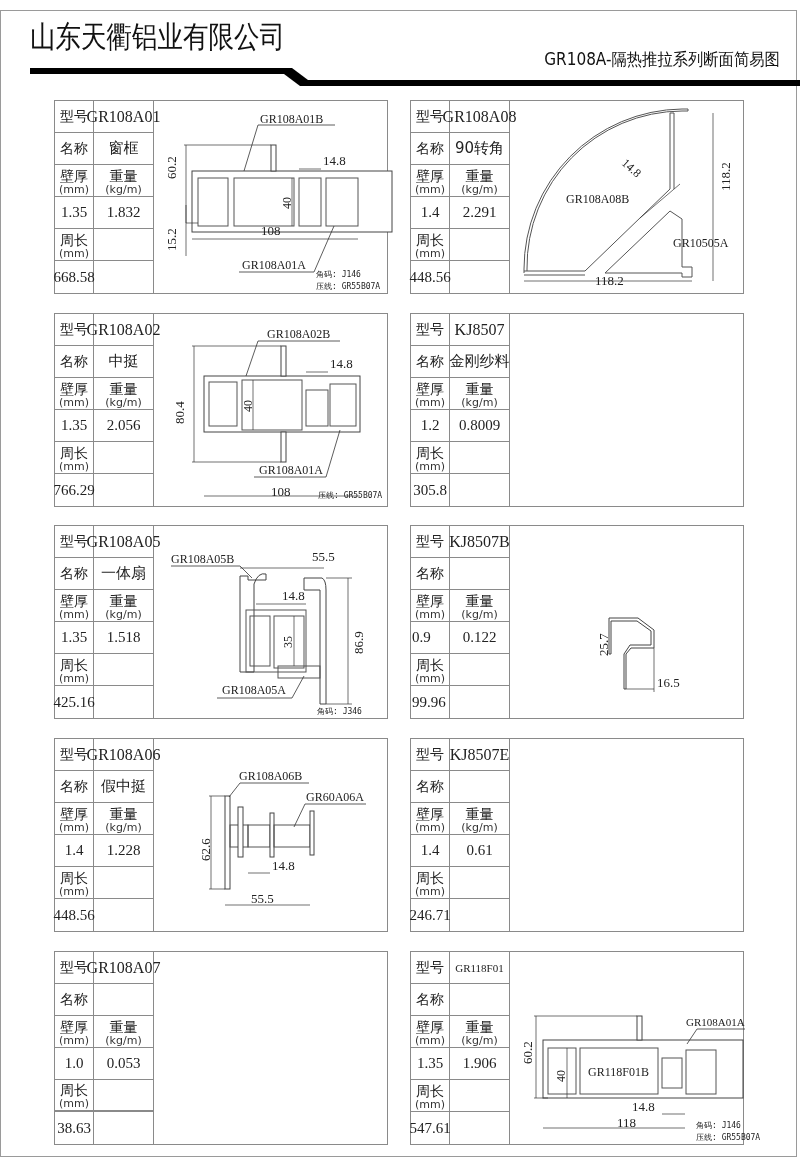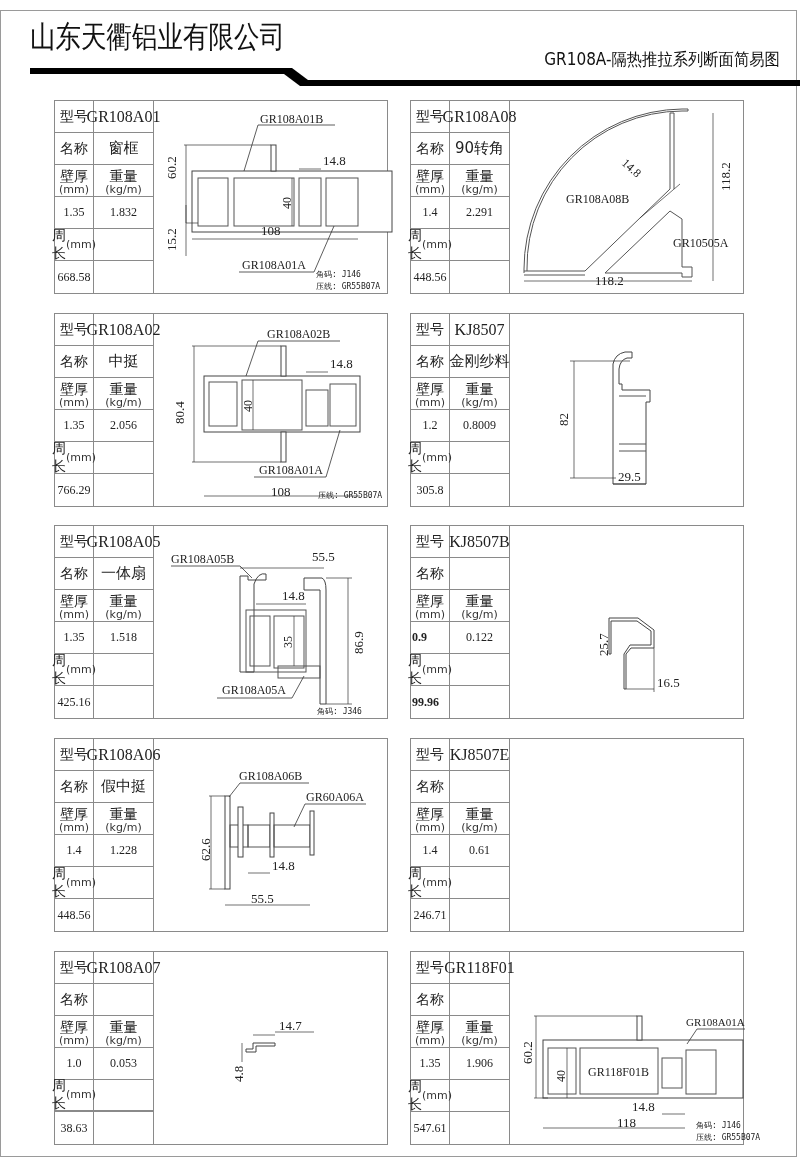--- a/index.html
+++ b/index.html
@@ -22,27 +22,27 @@
            box-sizing: border-box; background: #fff; }
   .panel .info { position: absolute; left: 0; top: 0; width: 99px; height: 100%; }
   .panel .cell { position: absolute; box-sizing: border-box; border-right: 1px solid #8a8a8a;
                  border-bottom: 1px solid #8a8a8a; display: flex; align-items: center; }
   .panel .c1 { left: 0; width: 39px; justify-content: center; }
   .panel .c2 { left: 39px; width: 60px; justify-content: center; }
   .panel .r0 { top: 0; height: 32px; }
   .panel .r1 { top: 32px; height: 32px; }
   .panel .r2 { top: 64px; height: 32px; flex-direction: column; justify-content: center; }
   .panel .r3 { top: 96px; height: 32px; }
-  .panel .r4 { top: 128px; height: 32px; flex-direction: row; justify-content: center; }
+  .panel .r4 { top: 128px; height: 32px; flex-direction: column; justify-content: center; }
   .panel .r5 { top: 160px; height: 33px; border-bottom: none; }
   .panel .draw { position: absolute; left: 99px; top: 0; right: 0; bottom: 0; }
   .lbl { font-size: 14px; color:#222; font-family: "DejaVu Sans", "Liberation Sans", sans-serif; }
   .unit { font-size: 11px; color:#333; line-height: 8px; font-family: "DejaVu Sans", sans-serif; }
-  .val { font-size: 12px; color:#222; font-family: "Liberation Serif", "DejaVu Serif", serif; }
-  .val.left { justify-content: flex-start; padding-left: 1px; font-weight: bold; }
+  .val { font-size: 15px; color:#222; font-family: "Liberation Serif", "DejaVu Serif", serif; }
+  .val.left { justify-content: flex-start; padding-left: 1px; }
   .model { font-size: 16px; font-family: "Liberation Serif", "DejaVu Serif", serif; color:#222; white-space: nowrap; }
   .name { font-size: 15px; font-family: "DejaVu Sans", "Liberation Sans", sans-serif; color:#222; white-space: nowrap; }
   svg { position: absolute; left: 0; top: 0; overflow: visible; }
   svg text { font-family: "Liberation Serif", "DejaVu Serif", serif; fill: #222; }
   svg .note { font-family: "DejaVu Sans Mono", "Liberation Mono", monospace; font-size: 8px; }
   .prof { fill: none; stroke: #555; stroke-width: 1; }
   .profw { fill: #fff; stroke: #444; stroke-width: 1; }
   .dim { stroke: #333; stroke-width: 0.7; fill: none; }
   .lead { stroke: #333; stroke-width: 0.8; fill: none; }
 </style>
@@ -284,34 +284,20 @@
     <div class="cell c1 r4">
         <span class="lbl">周长</span>
         <span class="unit">(mm)</span>
       </div>
     <div class="cell c2 r4"></div>
     <div class="cell c1 r5">
         <span class="val">305.8</span>
       </div>
     <div class="cell c2 r5"></div>
   </div>
-  <div class="draw">
-    <svg width="235" height="194">
-      <path class="profw" d="M103,160 L103,50 Q105,40 115,38 L122,38 L122,44 L117,44 Q110,46 109,55 L109,70 L112,70 L112,76 L140,76 L140,88 L136,88 L136,170 L103,170 Z"></path>
-      <line class="prof" x1="109" y1="82" x2="136" y2="82"></line>
-      <line class="prof" x1="109" y1="130" x2="136" y2="130"></line>
-      <line class="prof" x1="109" y1="137" x2="136" y2="137"></line>
-      <line class="dim" x1="60" y1="47" x2="120" y2="47"></line>
-      <line class="dim" x1="64" y1="47" x2="64" y2="164"></line>
-      <line class="dim" x1="60" y1="164" x2="106" y2="164"></line>
-      <line class="dim" x1="103" y1="170" x2="136" y2="170"></line>
-      <text x="58" y="112" font-size="13" transform="rotate(-90 58 112)">82</text>
-      <text x="108" y="167" font-size="13">29.5</text>
-    </svg>
-  </div>
 </div>
 
 <div class="panel" style="left:54px;top:525px;">
   <div class="info">
     <div class="cell c1 r0">
         <span class="lbl">型号</span>
       </div>
     <div class="cell c2 r0">
         <span class="model">GR108A05</span>
       </div>
@@ -560,39 +546,29 @@
     <div class="cell c1 r4" style="border-bottom:2px solid #8a8a8a;">
         <span class="lbl">周长</span>
         <span class="unit">(mm)</span>
       </div>
     <div class="cell c2 r4" style="border-bottom:2px solid #8a8a8a;"></div>
     <div class="cell c1 r5">
         <span class="val">38.63</span>
       </div>
     <div class="cell c2 r5"></div>
   </div>
-  <div class="draw">
-    <svg width="235" height="194">
-      <path class="profw" d="M92,97 L99,97 L99,91 L121,91 L121,94 L102,94 L102,100 L92,100 Z"></path>
-      <line class="dim" x1="99" y1="83" x2="121" y2="83"></line>
-      <line class="dim" x1="121" y1="80" x2="160" y2="80"></line>
-      <line class="dim" x1="88" y1="91" x2="88" y2="110"></line>
-      <text x="125" y="78" font-size="13">14.7</text>
-      <text x="89" y="130" font-size="13" transform="rotate(-90 89 130)">4.8</text>
-    </svg>
-  </div>
 </div>
 
 <div class="panel" style="left:410px;top:951px;">
   <div class="info">
     <div class="cell c1 r0">
         <span class="lbl">型号</span>
       </div>
     <div class="cell c2 r0">
-        <span class="model" style="font-size:16px">GR118F01</span>
+        <span class="model" style="font-size:11px">GR118F01</span>
       </div>
     <div class="cell c1 r1">
         <span class="lbl">名称</span>
       </div>
     <div class="cell c2 r1">
         <span class="name"></span>
       </div>
     <div class="cell c1 r2">
         <span class="lbl">壁厚</span>
         <span class="unit">(mm)</span>

